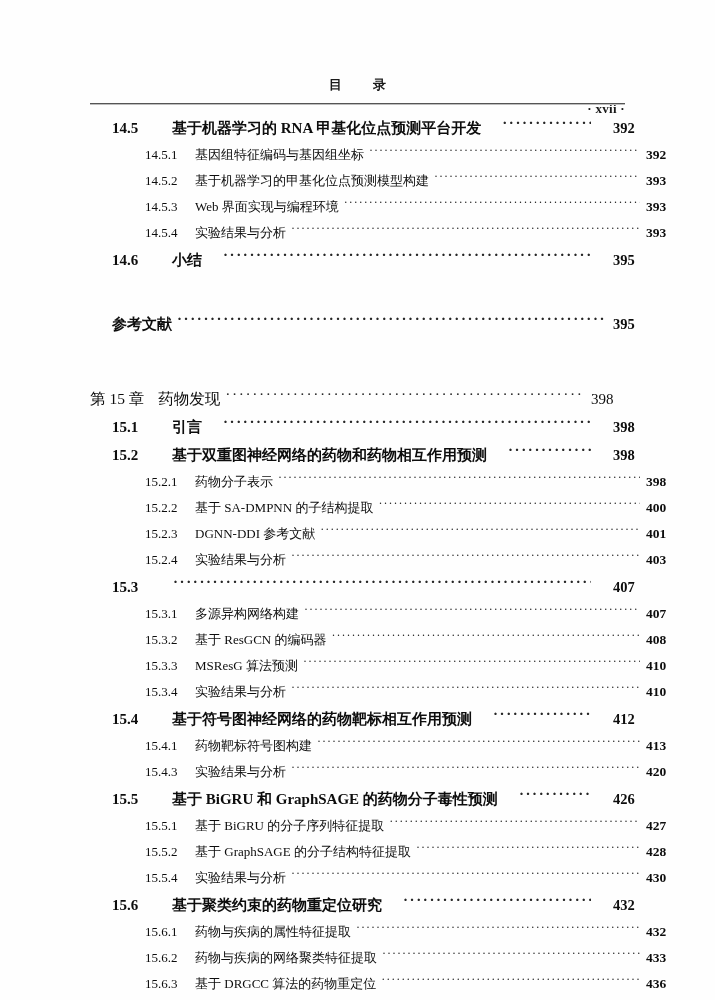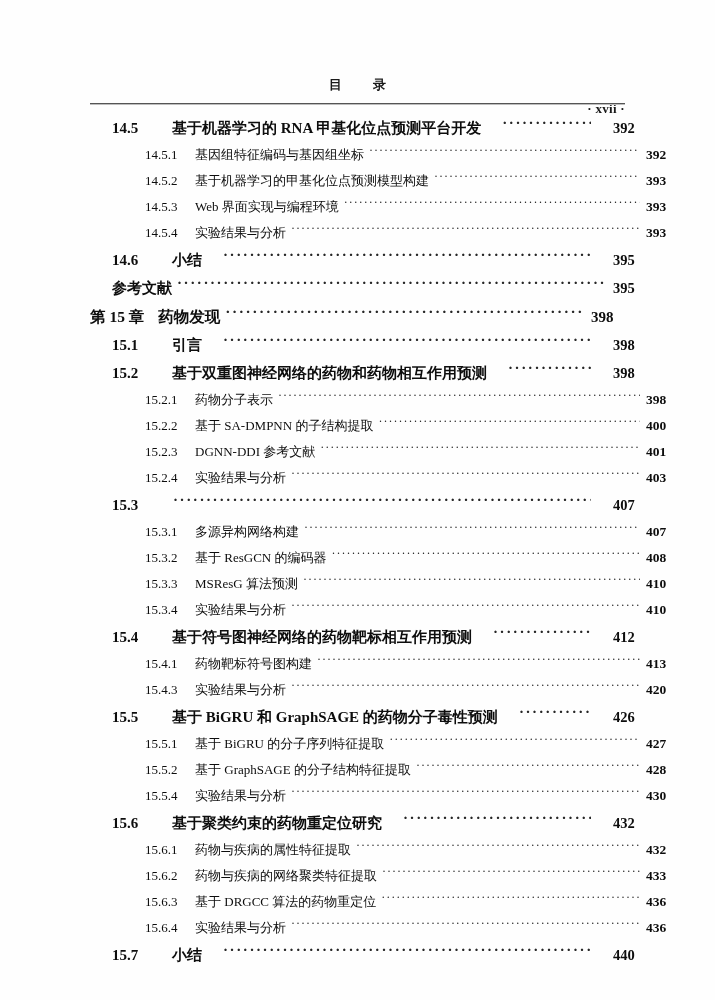--- a/index.html
+++ b/index.html
@@ -107,23 +107,24 @@
   }
   .page-no {
     flex: 0 0 auto;
     min-width: 34px;
     padding-left: 5px;
   }
 
   
   .lvl-chapter {
     font-size: 15.5px;
-    font-weight: 700;
+    font-weight: 400;
     padding-left: 0px;
     height: 29px;
+    margin-top: 46px;
   }
   .lvl-chapter .num { padding-right: 14px; }
   .lvl-chapter .page-no { font-size: 15px; }
   .lvl-chapter .leader::before { letter-spacing: 1.6px; }
 
   
   .lvl-2 {
     font-size: 15px;
     font-weight: 700;
     padding-left: 22px;
@@ -133,20 +134,21 @@
   .lvl-2 .num { min-width: 44px; }
   .lvl-2 .page-no { font-size: 14.5px; }
   .lvl-2 .leader::before { letter-spacing: 1.6px; }
 
   
   .lvl-2-plain {
     font-size: 15px;
     font-weight: 700;
     padding-left: 22px;
     height: 28px;
+    margin-top: 36px;
   }
   .lvl-2-plain .page-no { font-size: 14.5px; }
   .lvl-2-plain .leader::before { letter-spacing: 1.6px; }
 
   
   .lvl-3 {
     font-size: 13px;
     font-weight: 400;
     padding-left: 55px;
     height: 26px;

